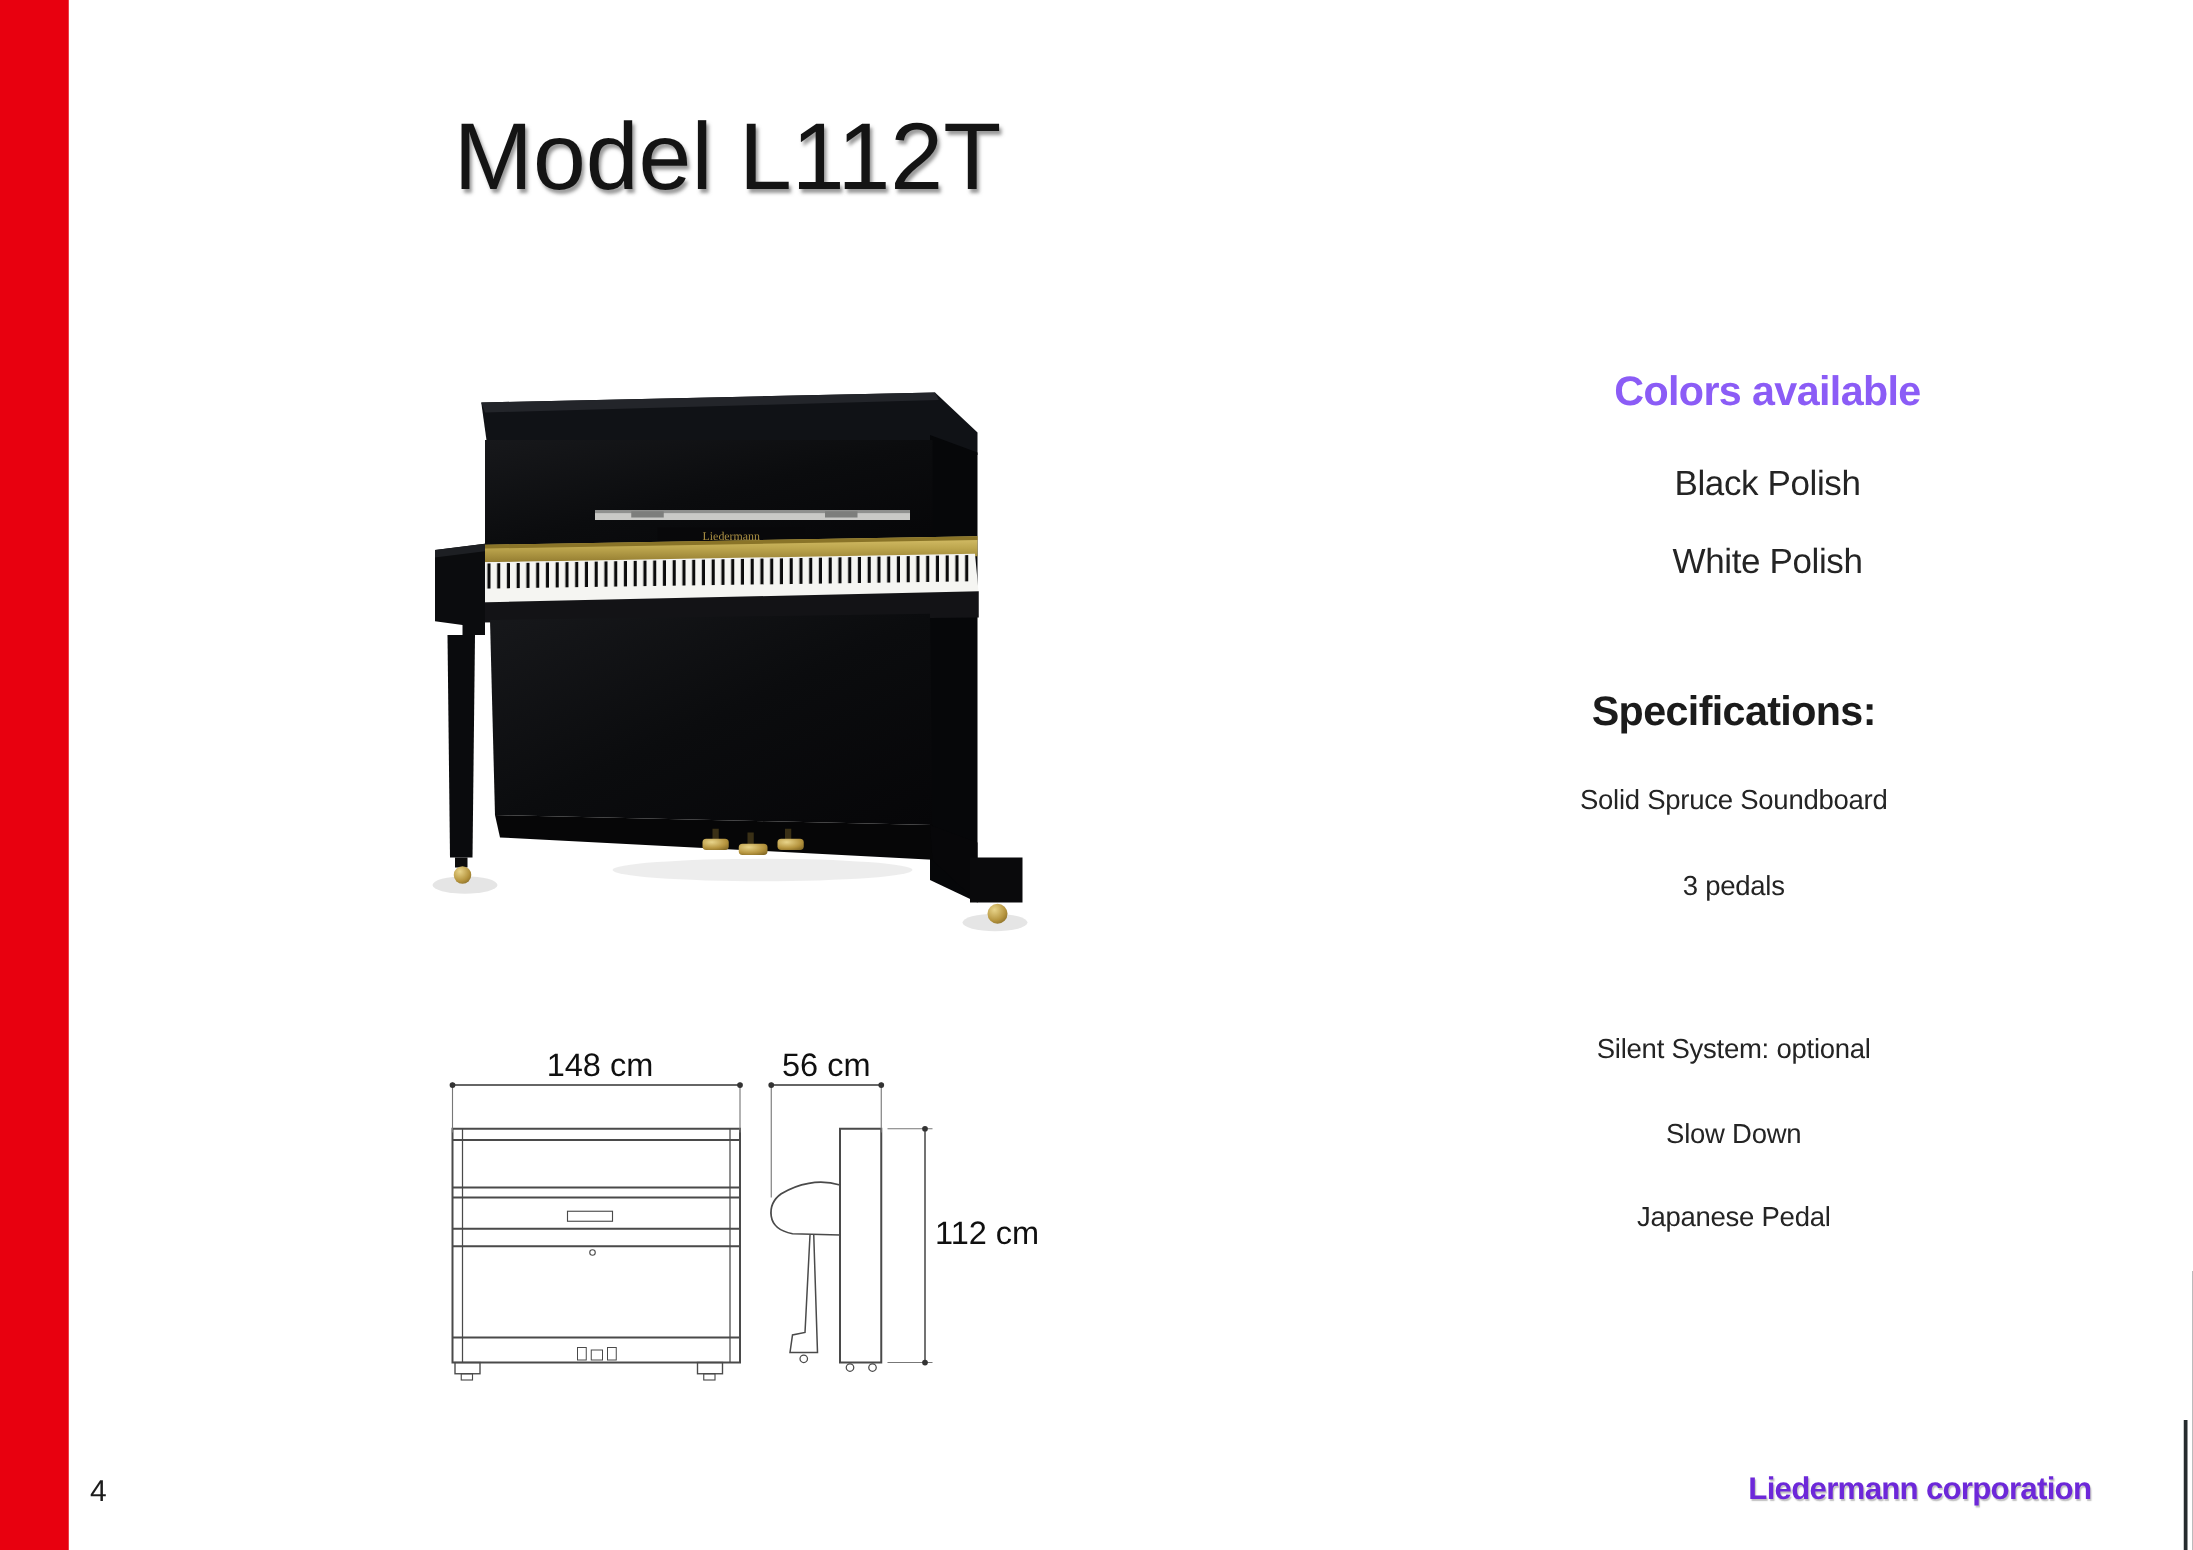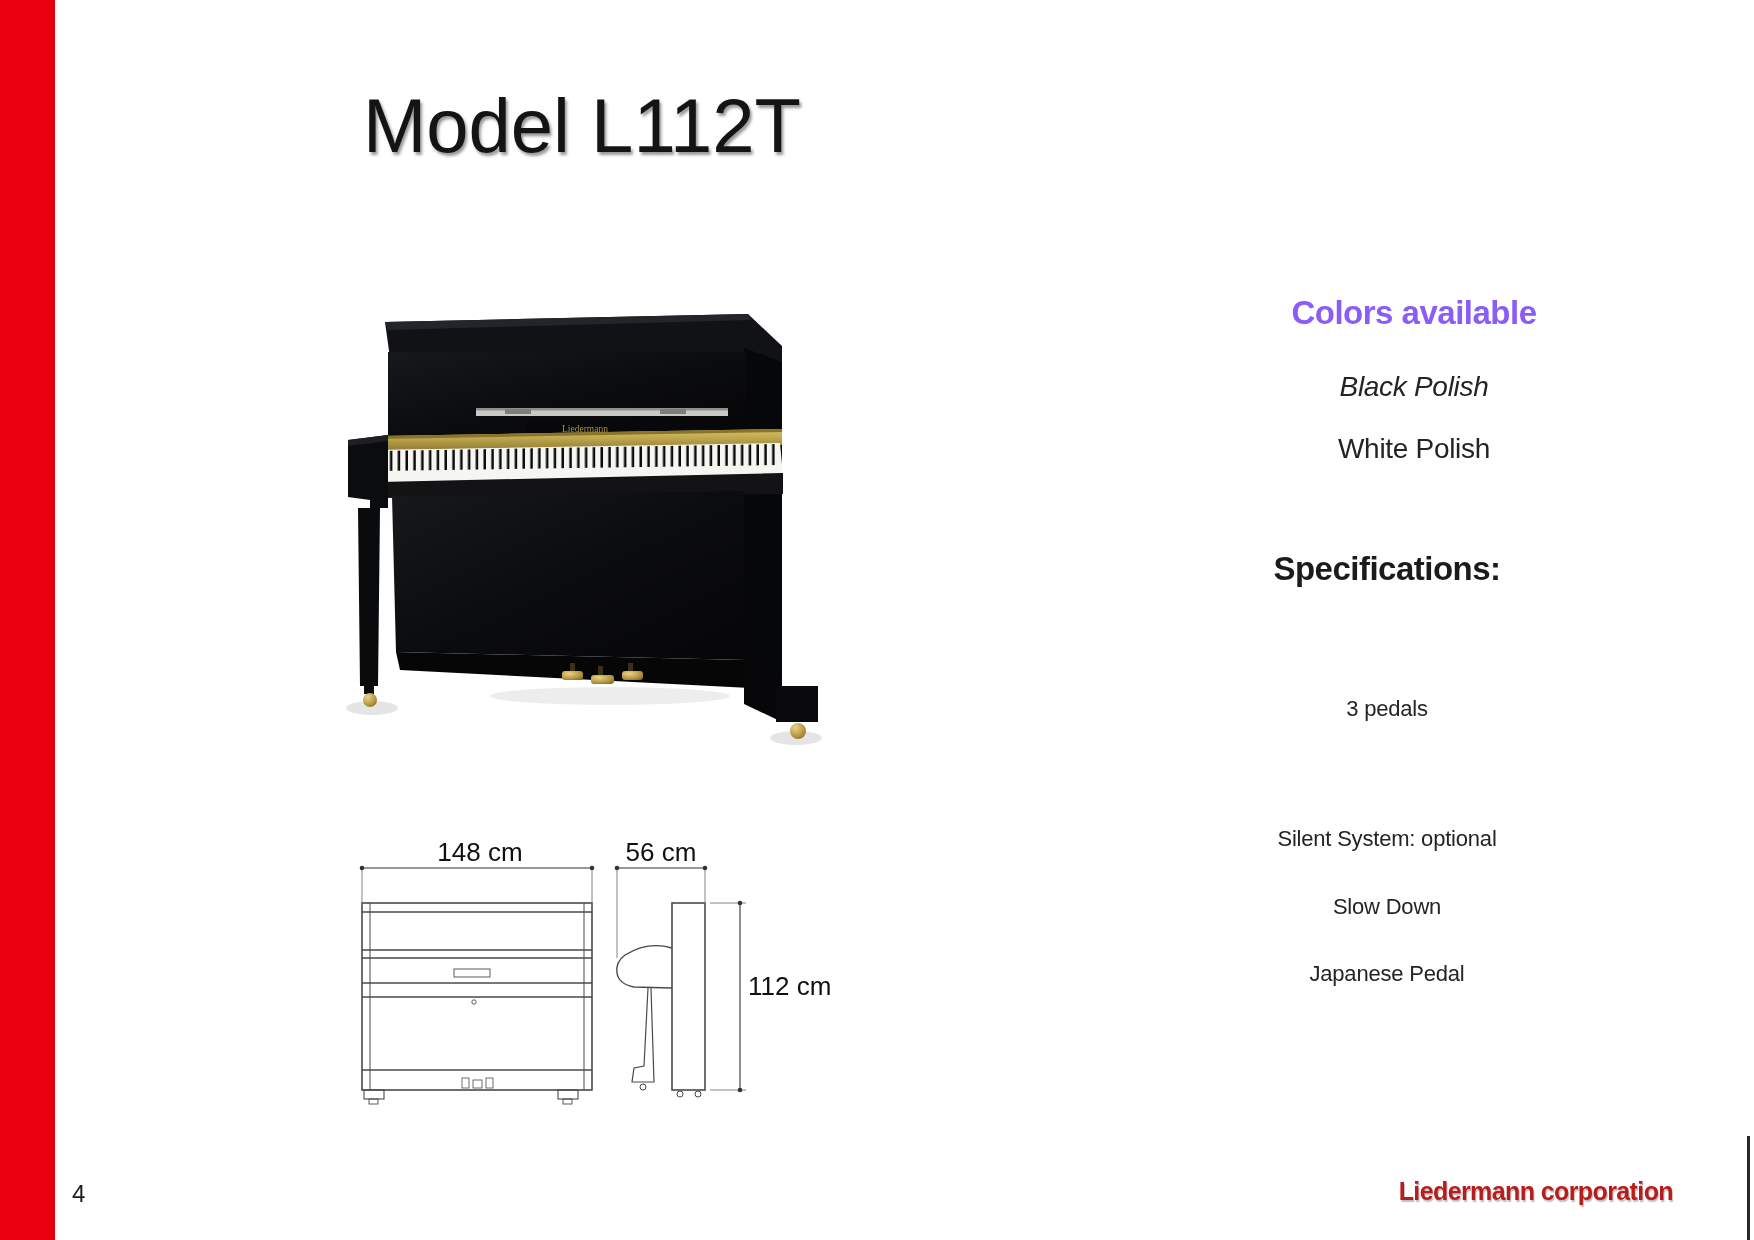--- a/index.html
+++ b/index.html
@@ -26,21 +26,21 @@
   }
   .color-item{left:1084px;width:660px;text-align:center;font-size:28px;color:#242424;line-height:1;letter-spacing:-.3px;}
   .specs-heading{
     left:1057px;top:552px;width:660px;text-align:center;
     font-size:33px;font-weight:bold;color:#1b1b1b;line-height:1;letter-spacing:-.5px;
   }
   .spec-item{left:1057px;width:660px;text-align:center;font-size:22px;color:#242424;line-height:1;letter-spacing:-.2px;}
   .dim-label{font-size:26px;color:#101010;line-height:1;text-align:center;white-space:nowrap;}
   .page-number{left:72px;top:1182px;font-size:24px;color:#1c1c1c;line-height:1;}
   .footer-company{
-    top:1179px;right:81px;font-size:25px;font-weight:bold;color:#b91c1c;line-height:1;
+    top:1179px;right:81px;font-size:25px;font-weight:bold;color:#6d28d9;line-height:1;
     letter-spacing:-.6px;white-space:nowrap;text-shadow:1px 2px 1px rgba(0,0,0,.25);
   }
   .edge-line{left:1747px;top:1136px;width:3px;height:104px;background:#262b2e;}
   svg{display:block;}
 </style>
 </head>
 <body>
 
 <div class="page">
 
@@ -115,24 +115,25 @@
       <rect x="240" y="355" width="5" height="10" fill="#3a3016"></rect>
       <rect x="268" y="358" width="5" height="10" fill="#3a3016"></rect>
       <rect x="298" y="355" width="5" height="10" fill="#3a3016"></rect>
       <rect x="232" y="363" width="21" height="9" rx="3" fill="url(#brass)"></rect>
       <rect x="261" y="367" width="23" height="9" rx="3" fill="url(#brass)"></rect>
       <rect x="292" y="363" width="21" height="9" rx="3" fill="url(#brass)"></rect>
     </svg>
   </div>
 
   <div class="abs colors-heading">Colors available</div>
-  <div class="abs color-item" style="top:373px;font-style:italic;">Black Polish</div>
+  <div class="abs color-item" style="top:373px;">Black Polish</div>
   <div class="abs color-item" style="top:435px;">White Polish</div>
 
   <div class="abs specs-heading">Specifications:</div>
+  <div class="abs spec-item" style="top:629px;">Solid Spruce Soundboard</div>
   <div class="abs spec-item" style="top:698px;">3 pedals</div>
   <div class="abs spec-item" style="top:828px;">Silent System: optional</div>
   <div class="abs spec-item" style="top:896px;">Slow Down</div>
   <div class="abs spec-item" style="top:963px;">Japanese Pedal</div>
 
   <div class="abs" style="left:350px;top:830px;width:480px;height:290px;">
     <svg width="480" height="290" viewBox="0 0 480 290">
       <g stroke="#4a4a4a" fill="none" stroke-width="1.6">
 
         <rect x="12" y="73" width="230" height="187"></rect>

